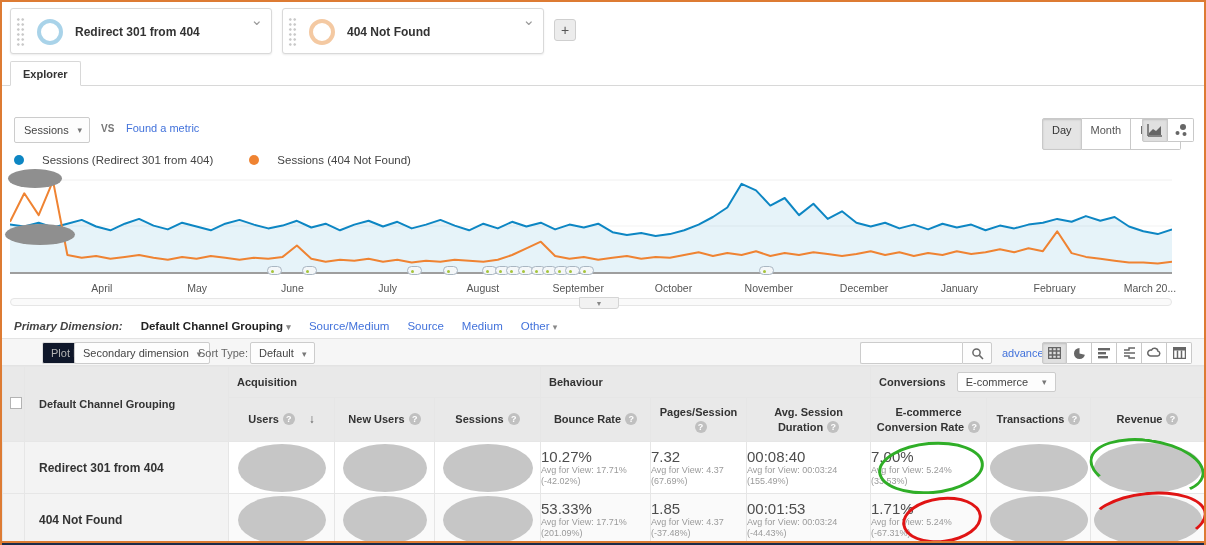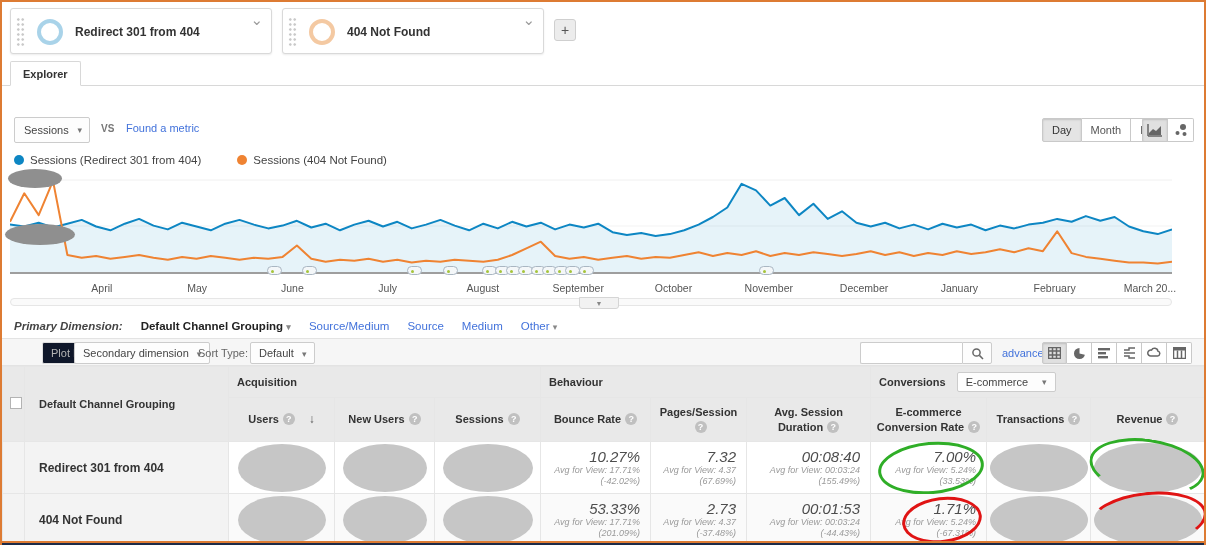--- a/index.html
+++ b/index.html
@@ -33,35 +33,35 @@
   .subnav .active { color:#555; }
 
   
   .metric-bar { position:absolute; left:0; right:0; top:112px; height:34px; }
   .sessions-btn { position:absolute; left:12px; top:3px; width:76px; height:26px; border:1px solid #ccc;
     border-radius:2px; background:#fdfdfd; font-size:11px; color:#444; line-height:24px; padding-left:9px; cursor:pointer; }
   .sessions-btn .caret { position:absolute; right:7px; top:0; color:#777; font-size:9px; line-height:24px; }
   .vs { position:absolute; left:99px; top:9px; font-size:10px; font-weight:bold; color:#777; }
   .sel-metric { position:absolute; left:124px; top:8px; font-size:11px; color:#4272db; cursor:pointer; }
   .gran-group { position:absolute; left:1040px; top:4px; display:flex; }
-  .gran-btn { height:24px; padding:0 9px; border:1px solid #c9c9c9; border-left:none; background:#fff;
+  .gran-btn { height:32px; padding:0 9px; border:1px solid #c9c9c9; border-left:none; background:#fff;
     font-size:11px; color:#555; line-height:22px; cursor:pointer; }
   .gran-btn:first-child { border-left:1px solid #c9c9c9; border-radius:2px 0 0 2px; }
   .gran-btn:last-child { border-radius:0 2px 2px 0; }
   .gran-btn.on { background:#e4e4e4; box-shadow:inset 0 1px 2px rgba(0,0,0,.15); color:#333; }
   .charttype-group { position:absolute; left:1140px; top:4px; display:flex; }
   .ct-btn { width:26px; height:24px; border:1px solid #c9c9c9; border-left:none; background:#fff; cursor:pointer;
     display:flex; align-items:center; justify-content:center; }
   .ct-btn:first-child { border-left:1px solid #c9c9c9; border-radius:2px 0 0 2px; }
   .ct-btn:last-child { border-radius:0 2px 2px 0; }
   .ct-btn.on { background:#e0e0e0; box-shadow:inset 0 1px 2px rgba(0,0,0,.15); }
 
   
   .legend { position:absolute; left:12px; top:152px; display:flex; gap:36px; font-size:11.5px; color:#444; }
-  .legend .item { display:flex; align-items:center; gap:6px; }
+  .legend .item { display:flex; align-items:center; gap:18px; }
   .dot { width:10px; height:10px; border-radius:50%; }
 
   
   .chart-wrap { position:absolute; left:8px; top:170px; width:1162px; height:104px; }
   .ann-row { position:absolute; left:8px; top:264px; width:1162px; height:10px; }
   .ann { position:absolute; top:0; width:15px; height:9px; border:1px solid #a9b6c2; border-radius:5px;
     background:#f4f7f9; cursor:pointer; }
   .ann::after { content:""; position:absolute; left:3px; top:2.5px; width:3px; height:3px; border-radius:50%; background:#a6c43c; }
   .month-row { position:absolute; left:8px; top:280px; width:1162px; height:14px; }
   .month { position:absolute; transform:translateX(-50%); font-size:10.5px; color:#555; white-space:nowrap; }
@@ -112,21 +112,21 @@
   .sort-arrow { margin-left:14px; color:#555; font-size:12px; }
   .cb { width:12px; height:12px; border:1px solid #b3b3b3; background:#fff; display:inline-block; margin-left:4px; cursor:pointer; }
   .ecom-select { display:inline-flex; align-items:center; gap:14px; border:1px solid #ccc; background:#fdfdfd;
     border-radius:2px; padding:3px 8px; margin-left:8px; font-weight:normal; color:#444; cursor:pointer; }
   .ecom-select .caret { font-size:9px; color:#777; }
   tr.data td { height:52px; }
   tr.data .dimcell { font-weight:bold; font-size:12px; color:#333; padding-left:14px; background:#f3f3f3; cursor:pointer; }
   tr.data .cbcell { background:#f3f3f3; }
   tr.r1 td.metric { background:#fff; }
   tr.r2 td.metric { background:#fafafa; }
-  td.metric { text-align:right; padding-right:10px; position:relative;font-style:italic; }
+  td.metric { text-align:left; padding-right:10px; position:relative; }
   td.metric .v { font-size:15px; color:#4d4d4d; line-height:17px; }
   td.metric .sub { font-size:9px; color:#9a9a9a; line-height:11px; }
   .blob { position:absolute; left:50%; top:50%; transform:translate(-50%,-50%); background:#c6c6c6; border-radius:50%; }
   .circle { position:absolute; border:3px solid; border-radius:50%; pointer-events:none; }
   .g1 { width:106px; height:52px; right:2px; top:0; border-color:#2fae27; transform:rotate(-5deg); }
   .g2 { width:116px; height:56px; left:-2px; top:-3px; border-color:#2fae27; border-bottom-color:transparent; transform:rotate(8deg); }
   .r1c { width:80px; height:46px; right:4px; top:3px; border-color:#e01414; transform:rotate(-7deg); }
   .r2c { width:118px; height:54px; left:-2px; top:-2px; border-color:#e01414; border-bottom-color:transparent; border-left-color:transparent; transform:rotate(-6deg); }
   svg .icon-stroke { stroke:#666; fill:none; stroke-width:1.5; }
   svg .icon-fill { fill:#666; }
@@ -413,21 +413,21 @@
           </td>
         <td class="metric">
             <div class="blob" style="width:90px;height:48px"></div>
           </td>
         <td class="metric">
           <div class="v">53.33%</div>
             <div class="sub">Avg for View: 17.71%</div>
             <div class="sub">(201.09%)</div>
         </td>
         <td class="metric">
-          <div class="v">2.73</div>
+          <div class="v">1.85</div>
             <div class="sub">Avg for View: 4.37</div>
             <div class="sub">(-37.48%)</div>
         </td>
         <td class="metric">
           <div class="v">00:01:53</div>
             <div class="sub">Avg for View: 00:03:24</div>
             <div class="sub">(-44.43%)</div>
         </td>
         <td class="metric">
           <div class="v">1.71%</div>

